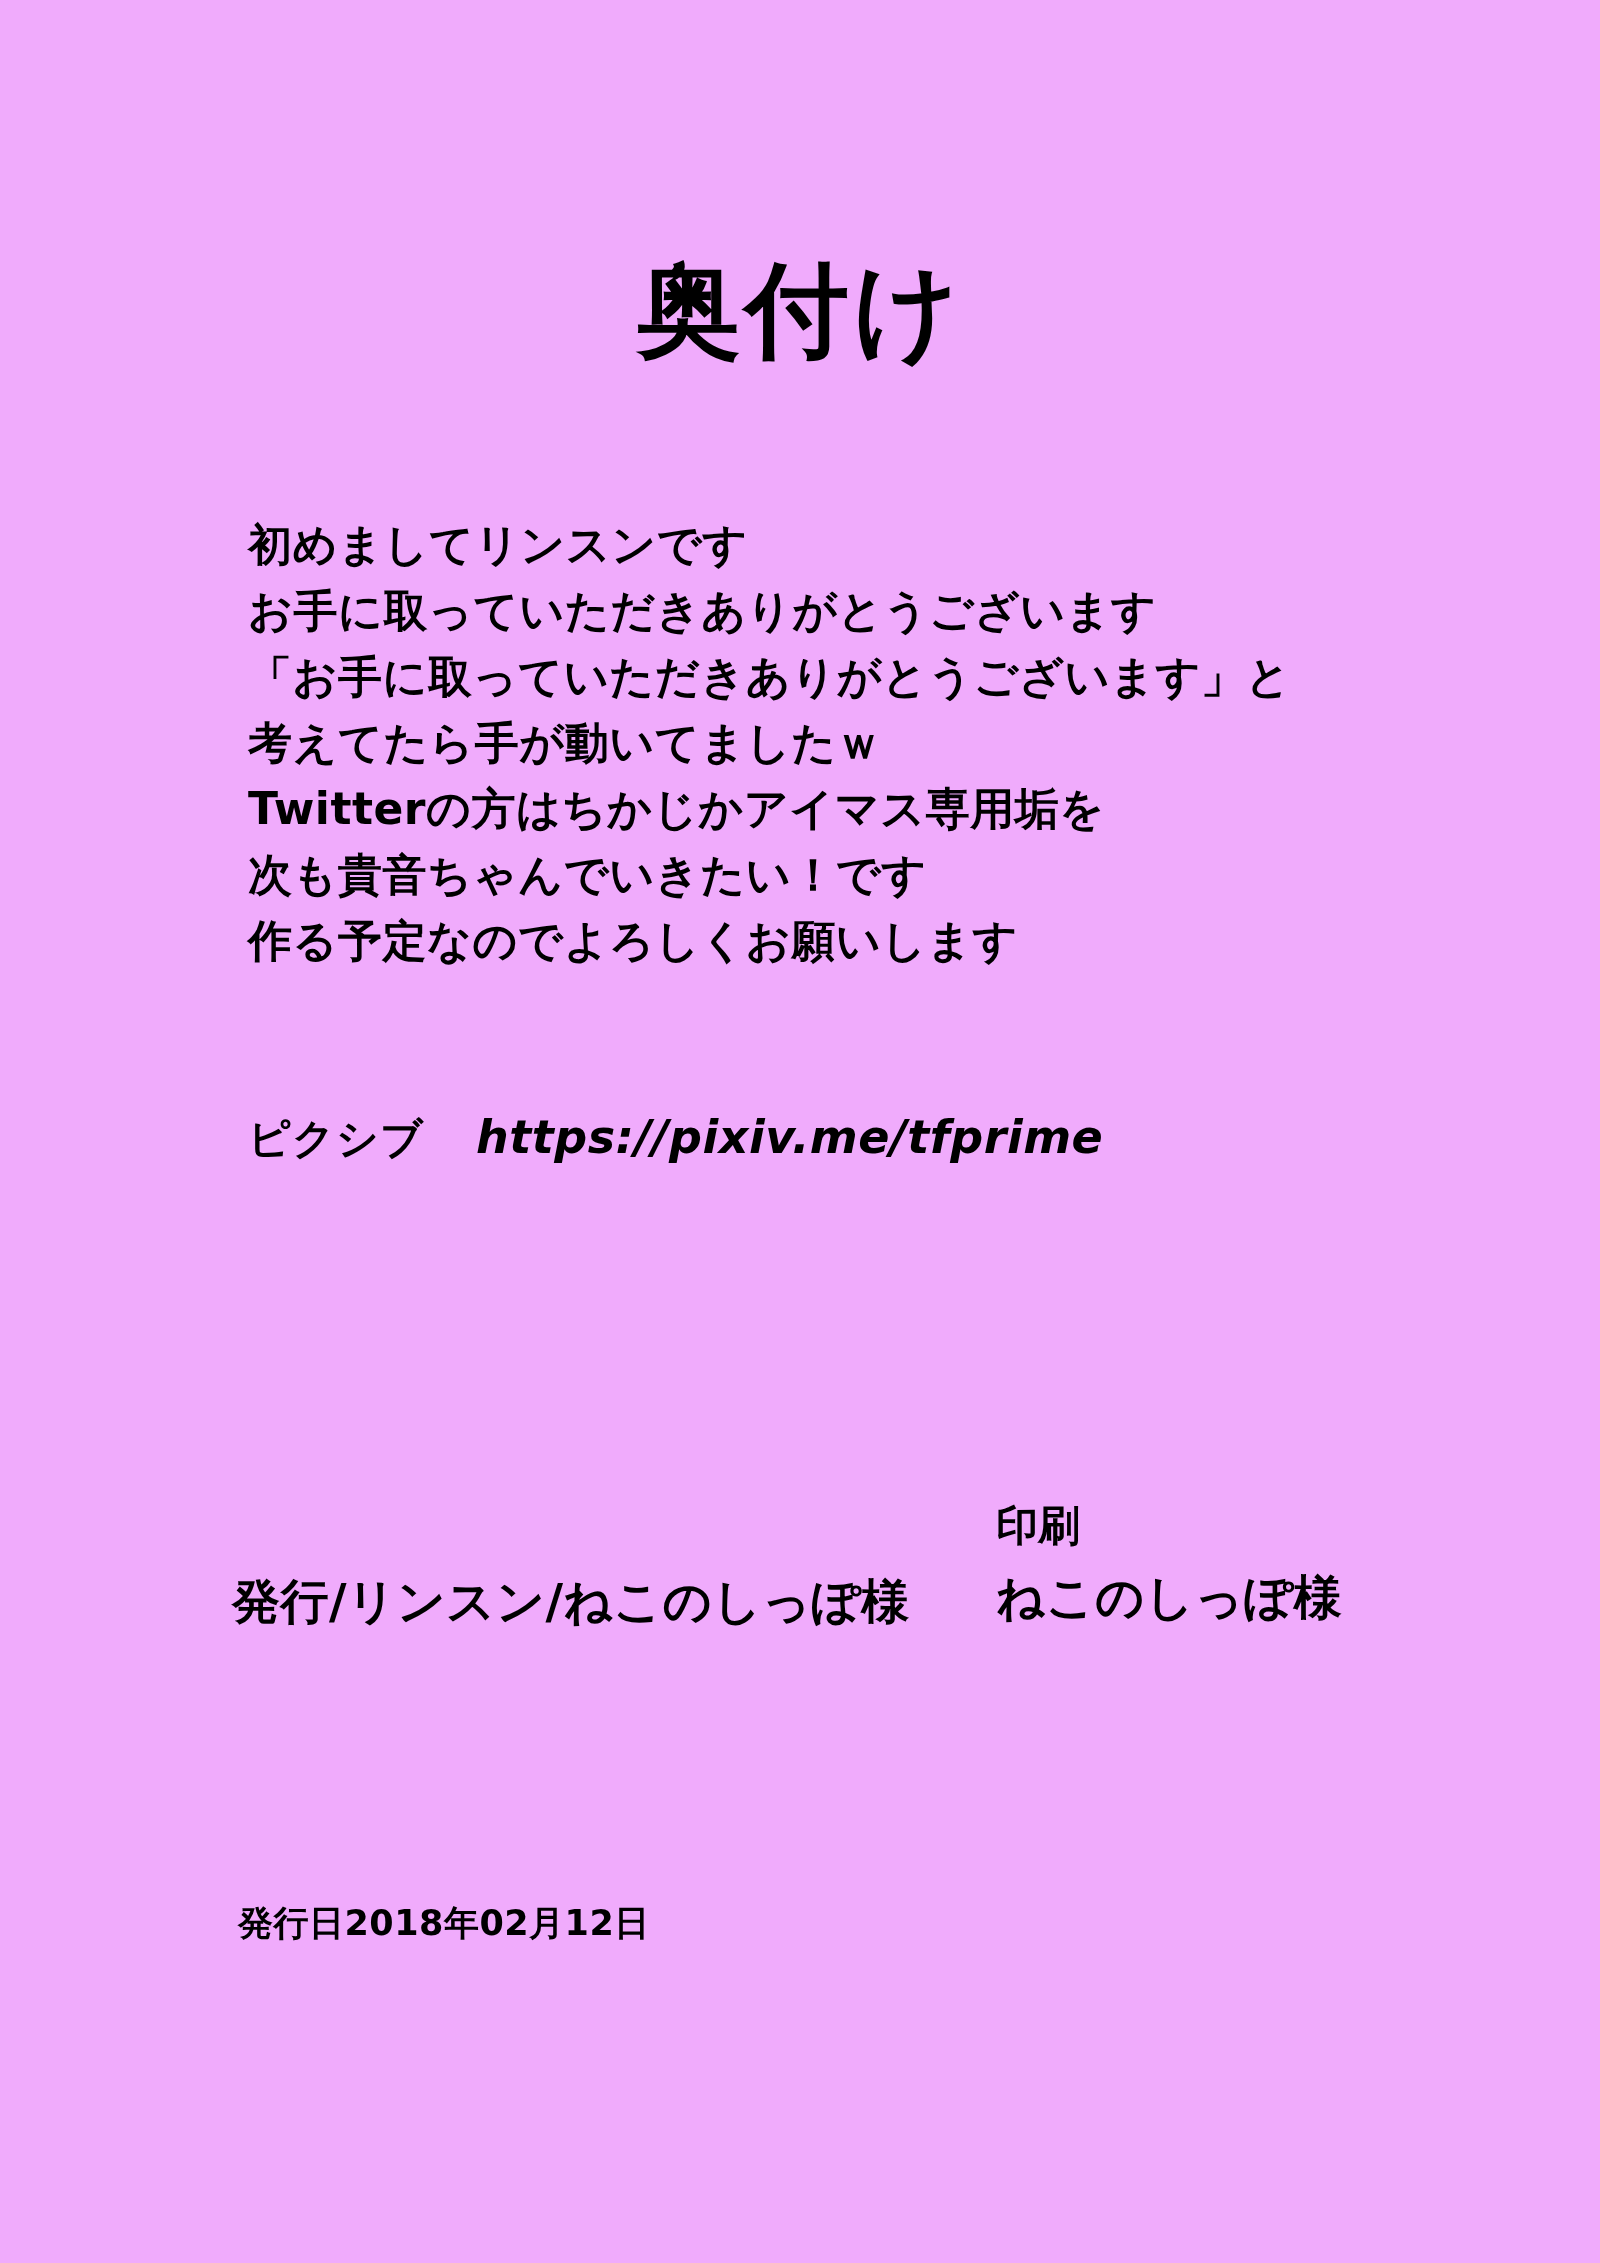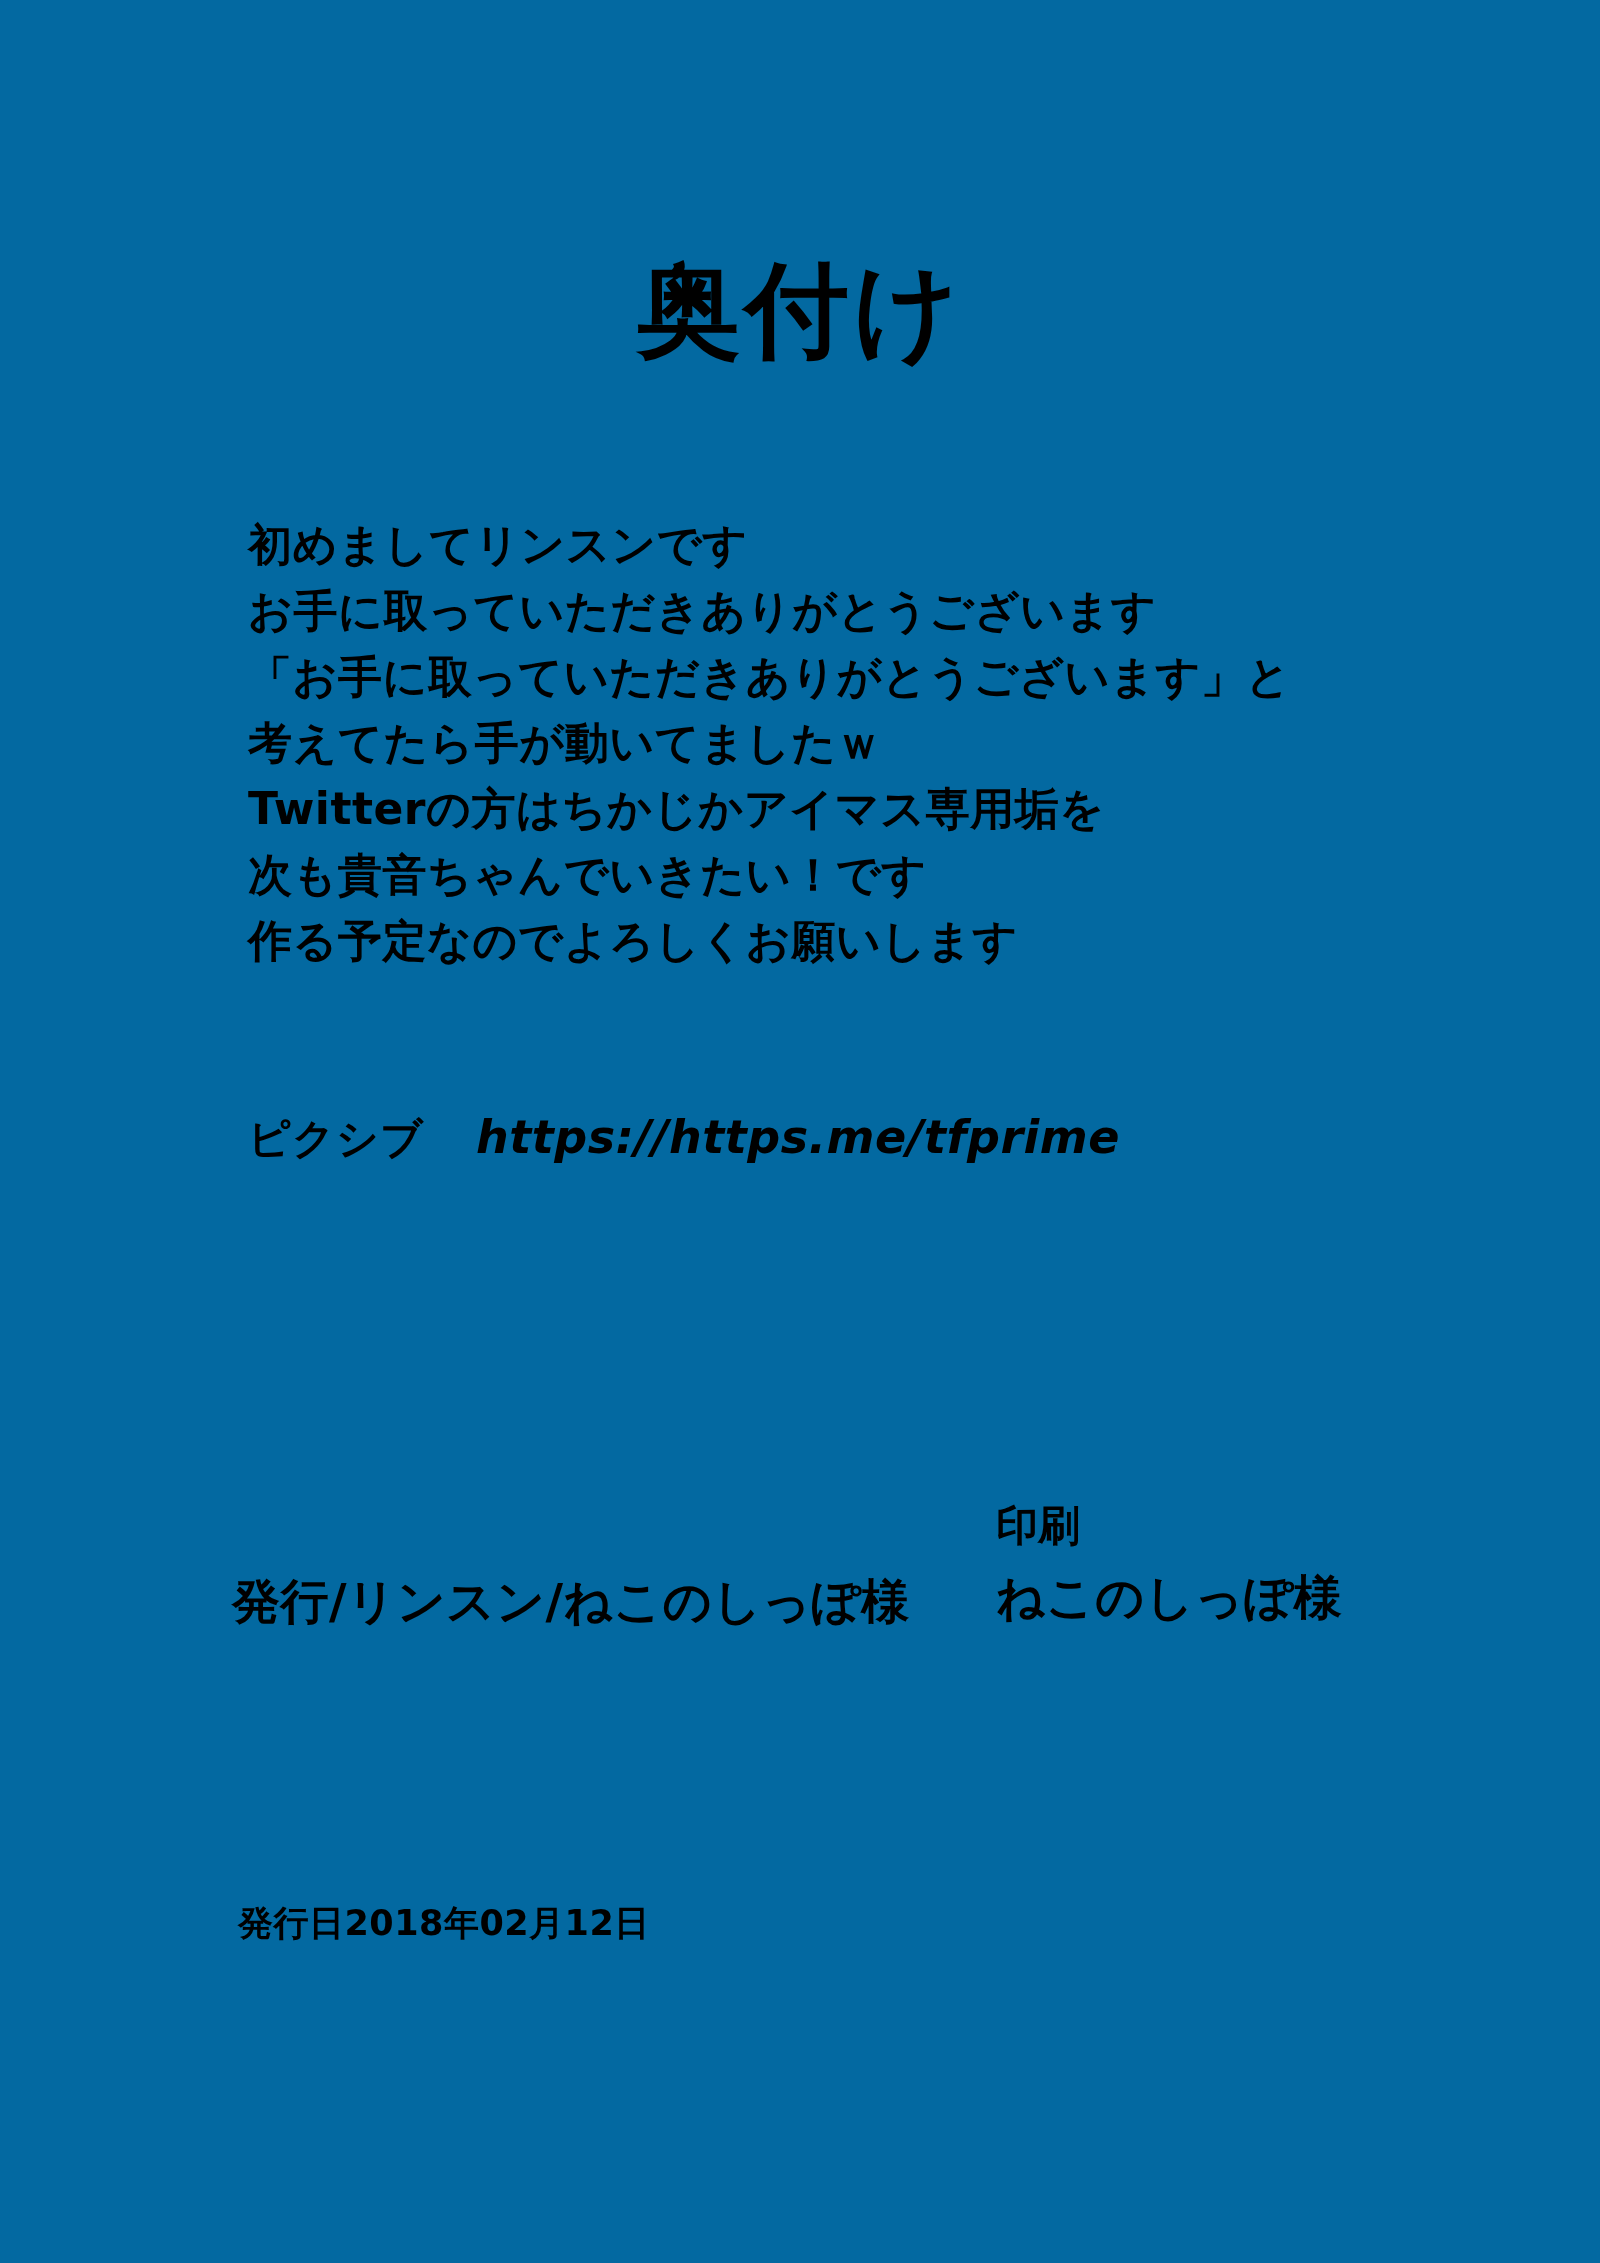--- a/index.html
+++ b/index.html
@@ -4,21 +4,21 @@
 <style>
   html, body {
     margin: 0;
     padding: 0;
     background: #ffffff;
   }
   .page {
     position: relative;
     width: 1600px;
     height: 2263px;
-    background: #0369a1;
+    background: #f0abfc;
     margin: 0 auto;
     font-family: "DejaVu Sans", "Liberation Sans", sans-serif;
     color: #000000;
     overflow: hidden;
   }
   .title {
     position: absolute;
     top: 258px;
     left: 0;
     width: 1600px;
@@ -113,21 +113,21 @@
     <div>「お手に取っていただきありがとうございます」と</div>
     <div>考えてたら手が動いてましたｗ</div>
     <div>Twitterの方はちかじかアイマス専用垢を</div>
     <div>次も貴音ちゃんでいきたい！です</div>
     <div>作る予定なのでよろしくお願いします</div>
   </div>
 
   <div class="contact-block">
     <div class="contact-row">
       <div class="contact-label">ピクシブ</div>
-      <div class="contact-value">https://https.me/tfprime</div>
+      <div class="contact-value">https://pixiv.me/tfprime</div>
     </div>
   </div>
 
   <div class="print-label">印刷</div>
   <div class="publisher-line">発行/リンスン/ねこのしっぽ様</div>
   <div class="printer-name">ねこのしっぽ様</div>
 
   <div class="pubdate">発行日2018年02月12日</div>
 
 </div>

